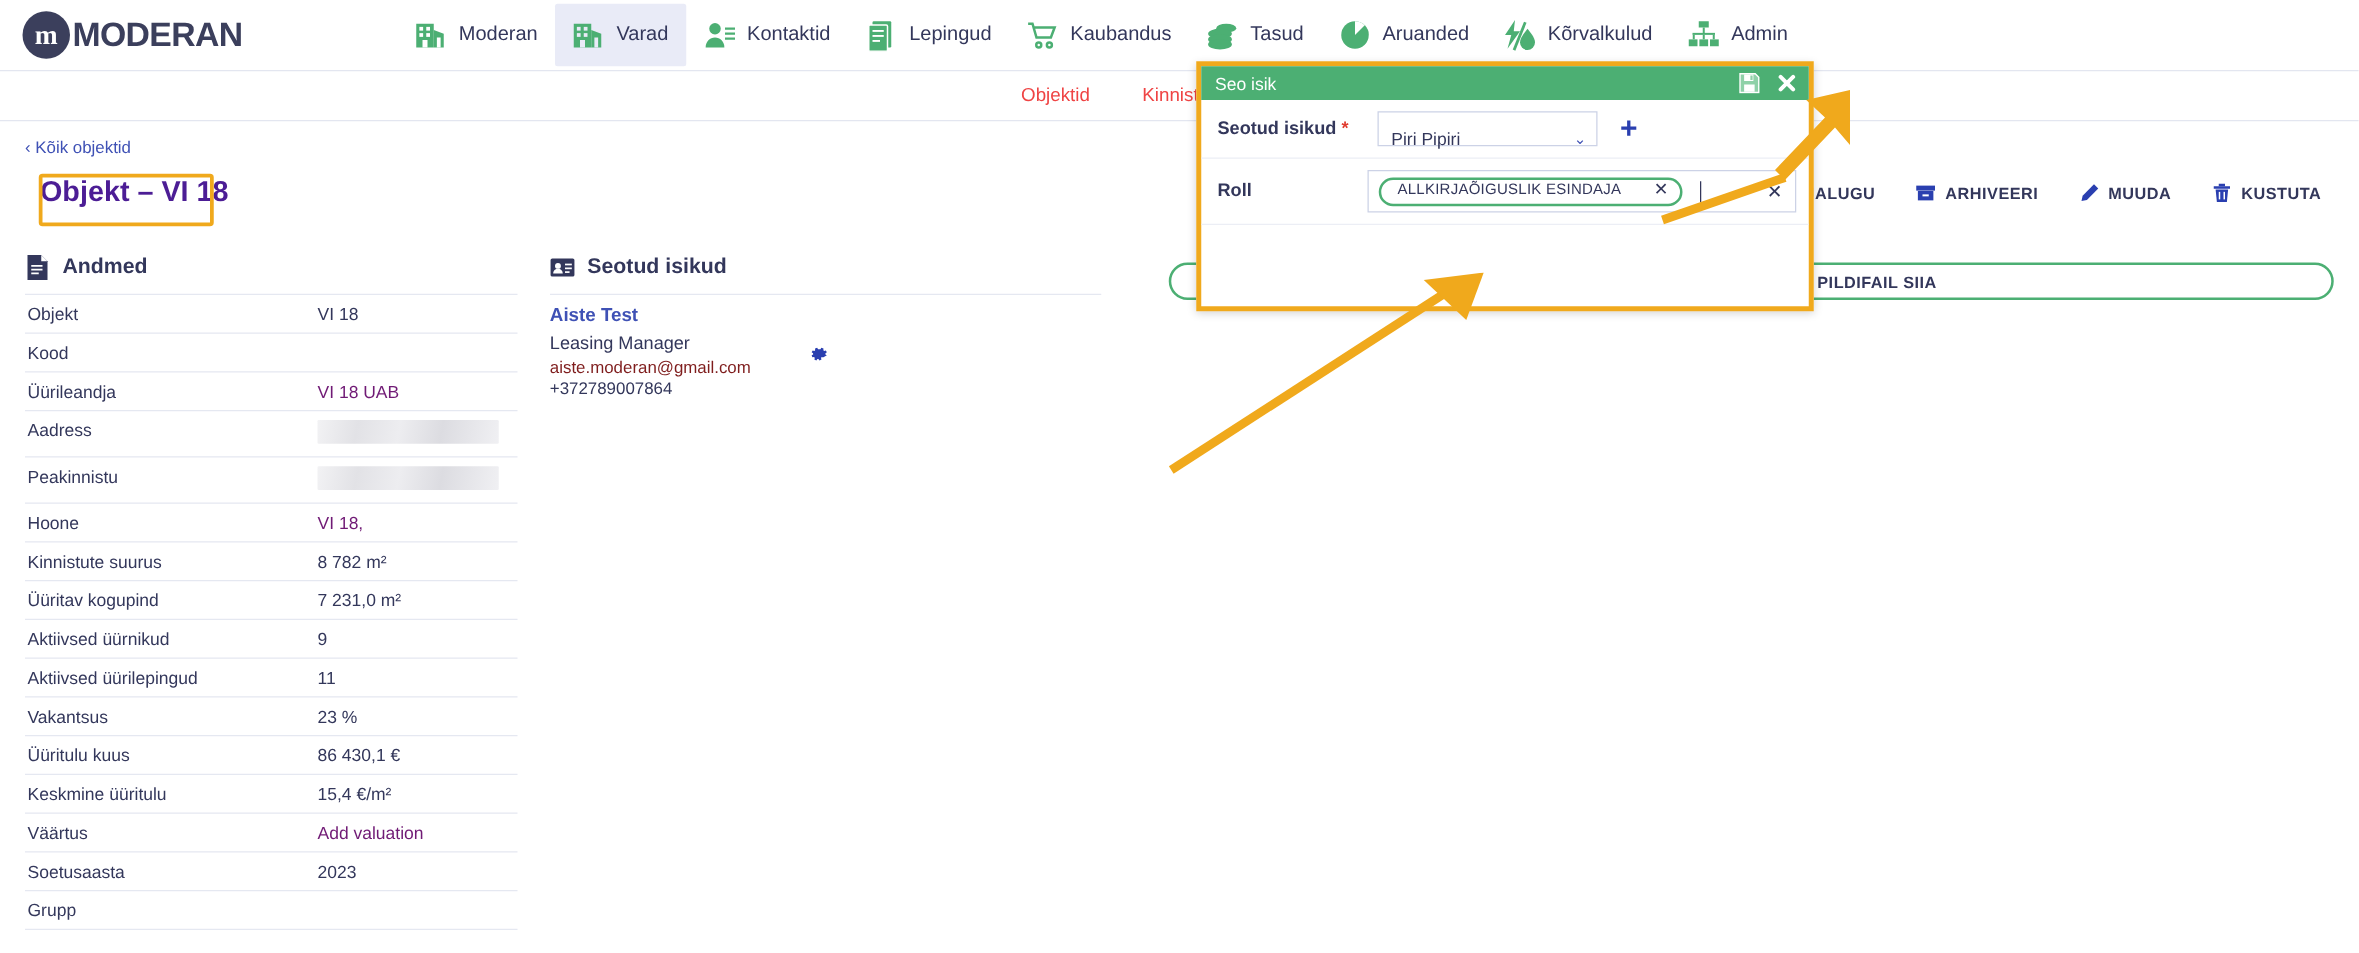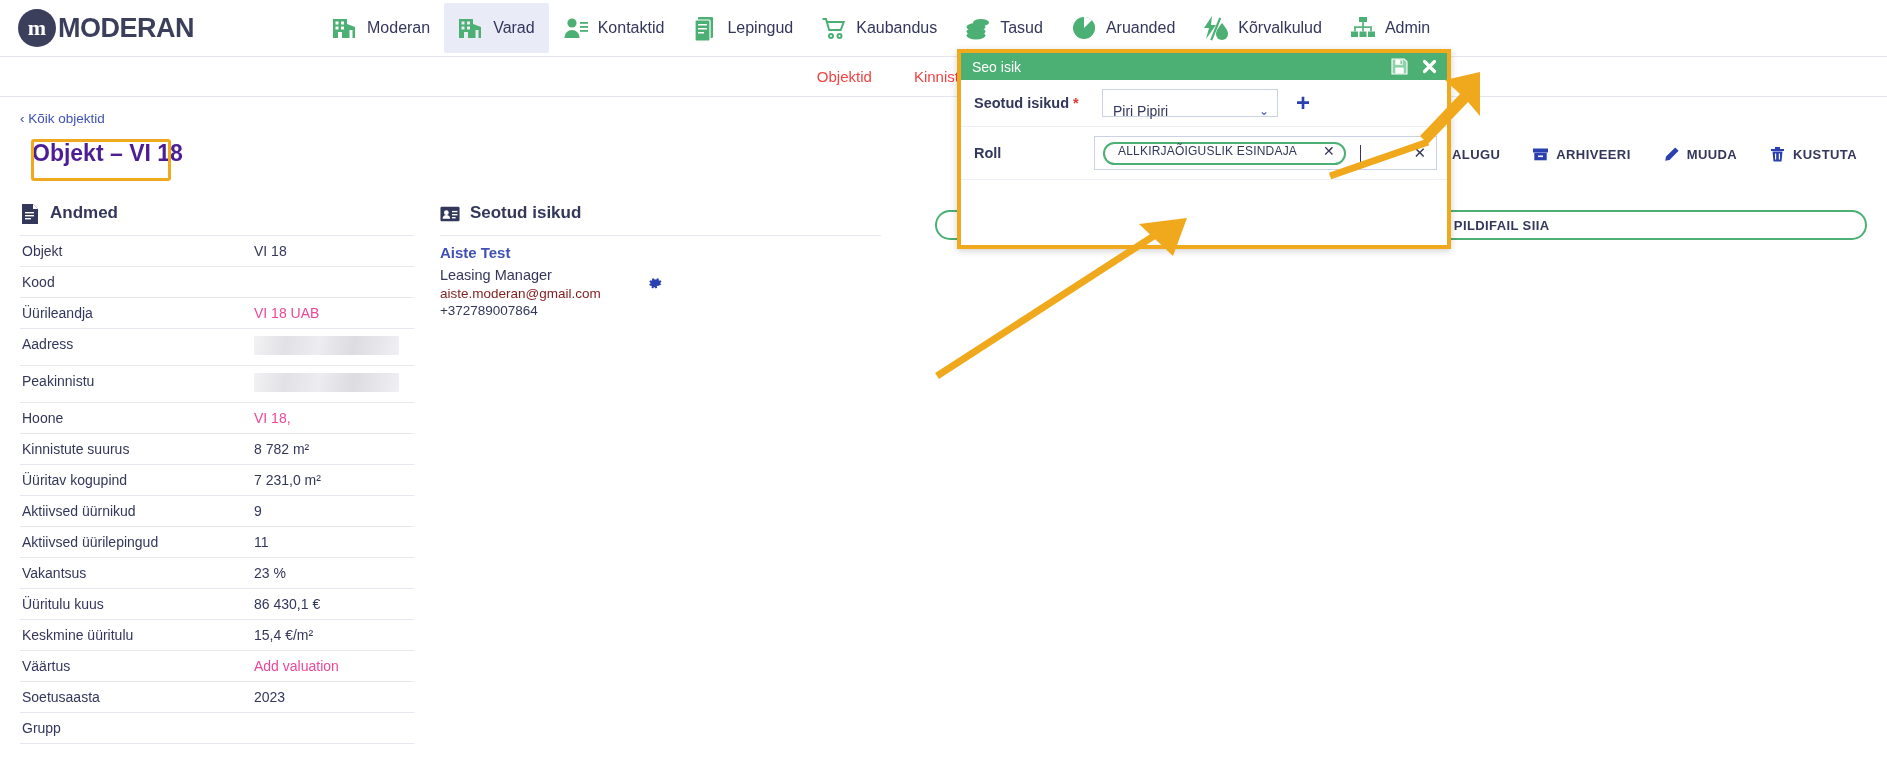--- a/index.html
+++ b/index.html
@@ -104,21 +104,21 @@
     margin-top: 11px;
   }
   .sec-ico { width: 20px; height: 22px; display:block; }
 
   table.kv { width:100%; border-collapse: collapse; }
   table.kv tr { border-top: 1px solid #e5e8f1; }
   table.kv tr:last-child { border-bottom: 1px solid #e5e8f1; }
   table.kv td { padding: 7px 2px; font-size: 14px; vertical-align: top; }
   td.k { width: 232px; color:#33375b; }
   td.v { color:#33375b; }
-  td.v a, .lnk { color:#ec4899; text-decoration:none; cursor:pointer; }
+  td.v a, .lnk { color:#701a75; text-decoration:none; cursor:pointer; }
   .redacted {
     display:inline-block; width:145px; height:19px;
     background: linear-gradient(100deg,#f2f2f4 0%,#e2e2e6 22%,#ededf0 45%,#dcdce1 68%,#f0f0f3 100%);
     border-radius:1px;
   }
   .redacted.b2 { width:145px; }
 
   
   .contact-card { position:relative; border-top:1px solid #e5e8f1; padding-top: 8px; }
   .c-name { color:#3f51b5; font-size:15px; font-weight:bold; cursor:pointer; }

